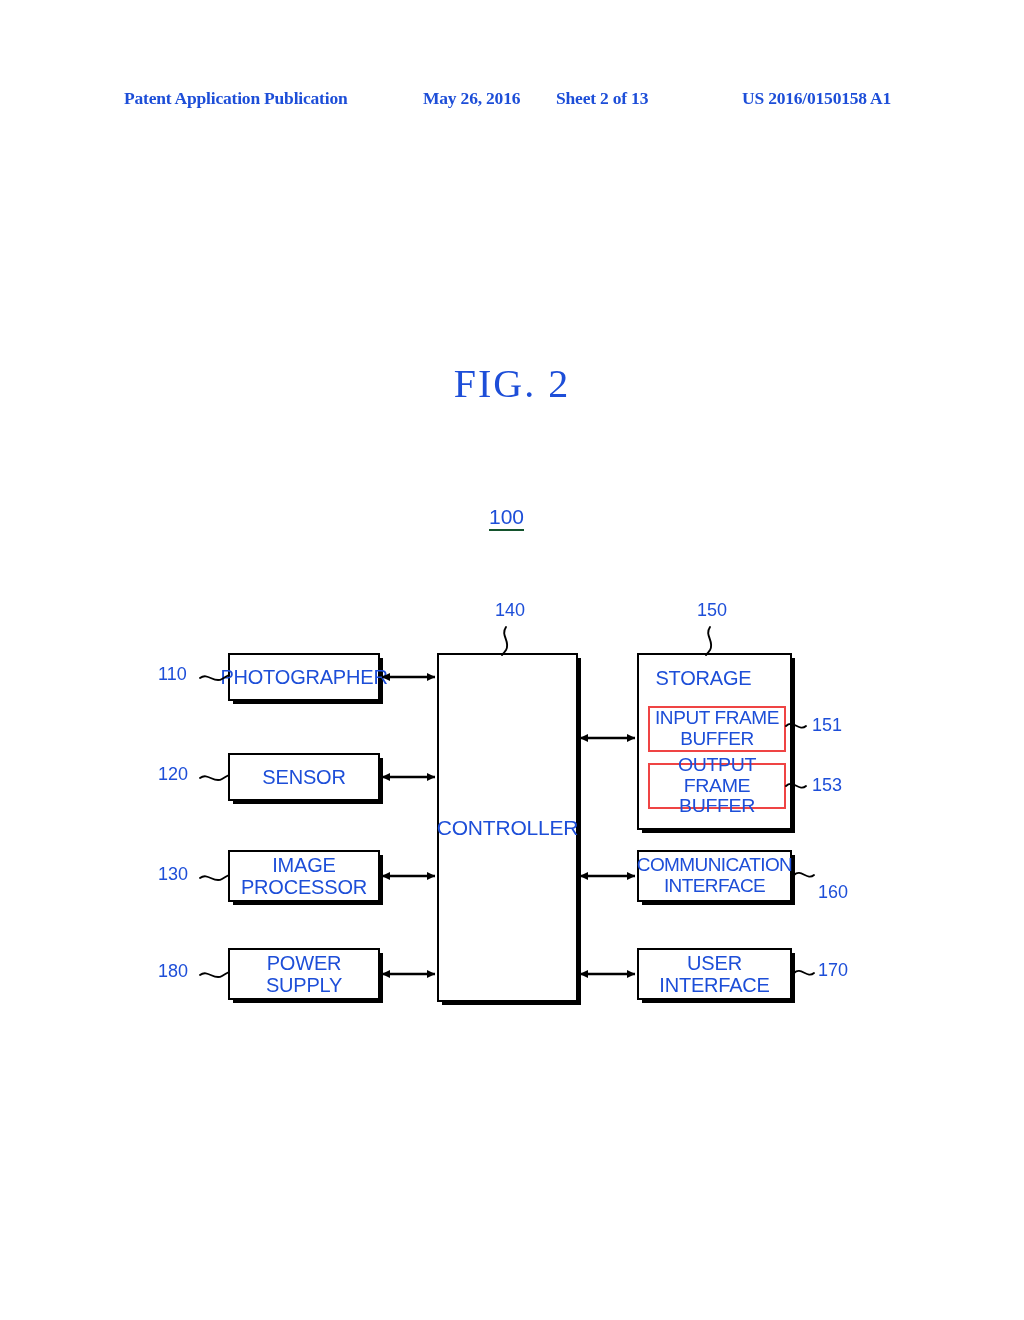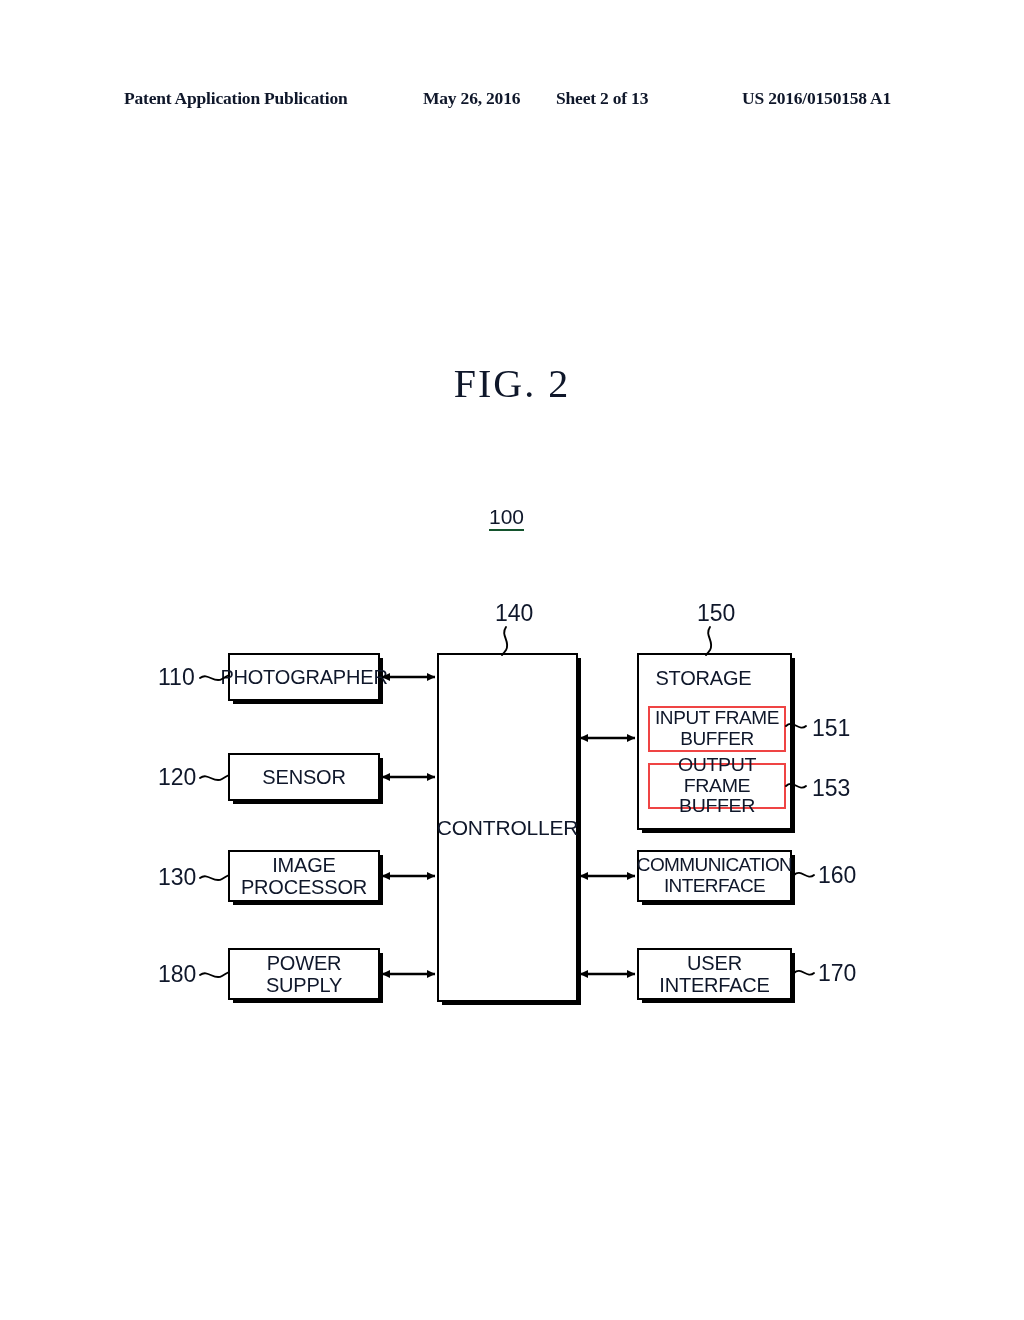--- a/index.html
+++ b/index.html
@@ -7,21 +7,21 @@
     padding: 0;
     background: #ffffff;
   }
   #page {
     position: relative;
     width: 1024px;
     height: 1320px;
     background: #ffffff;
     overflow: hidden;
     font-family: "Liberation Sans", sans-serif;
-    color: #0f172a;
+    color: #1d4ed8;
   }
 
   
   .hdr {
     position: absolute;
     top: 88px;
     left: 0;
     width: 1024px;
     font-family: "Liberation Serif", serif;
     font-weight: bold;
@@ -104,34 +104,34 @@
   .inner-input  { left: 9px;  top: 51px;  width: 138px; height: 46px; }
   .inner-output { left: 9px;  top: 108px; width: 138px; height: 46px; }
   .inner-output .lbl { transform: scaleX(1.03); }
 
   .box-comm { left: 637px; top: 850px; width: 155px; height: 52px; font-size: 19px; letter-spacing: -0.6px; }
   .box-user { left: 637px; top: 948px; width: 155px; height: 52px; }
 
   
   .ref {
     position: absolute;
-    font-size: 23px;
+    font-size: 18px;
     letter-spacing: 0px;
     white-space: nowrap;
     text-align: center;
   }
   .ref-110 { left: 158px; top: 664px; }
   .ref-120 { left: 158px; top: 764px; }
   .ref-130 { left: 158px; top: 864px; }
   .ref-180 { left: 158px; top: 961px; }
   .ref-140 { left: 495px; top: 600px; }
   .ref-150 { left: 697px; top: 600px; }
   .ref-151 { left: 812px; top: 715px; }
   .ref-153 { left: 812px; top: 775px; }
-  .ref-160 { left: 818px; top: 862px; }
+  .ref-160 { left: 818px; top: 882px; }
   .ref-170 { left: 818px; top: 960px; }
 
   
   #lines {
     position: absolute;
     left: 0; top: 0;
     width: 1024px; height: 1320px;
     pointer-events: none;
   }
 </style>

